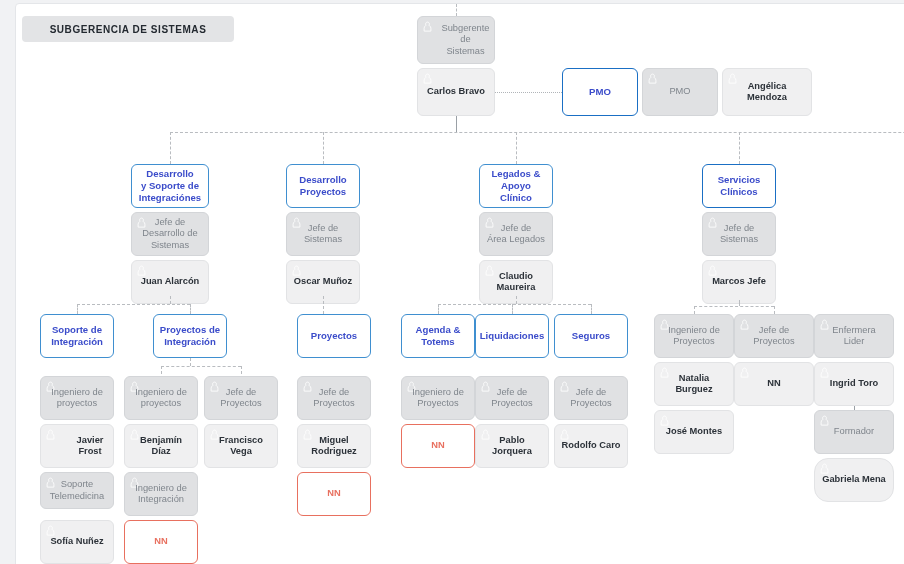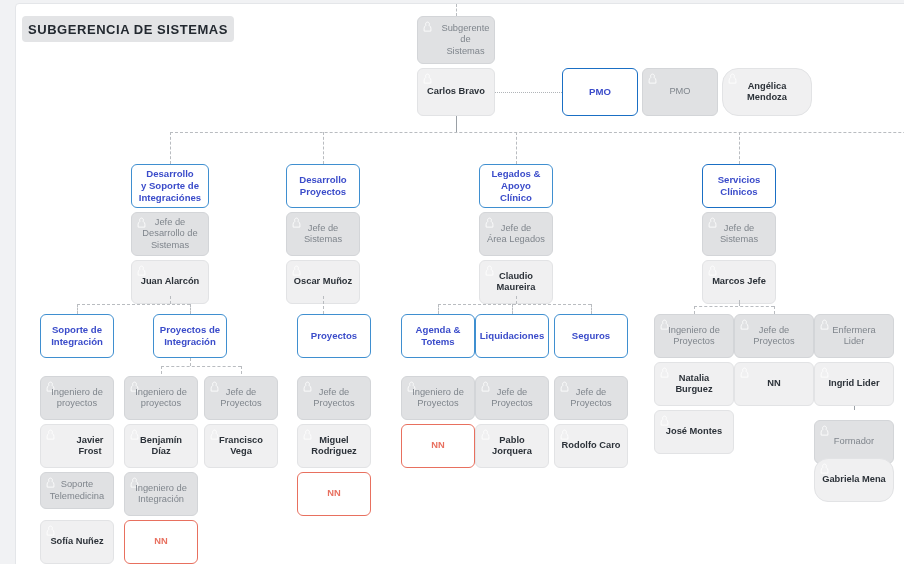--- a/index.html
+++ b/index.html
@@ -18,21 +18,21 @@
     overflow:visible;
   }
   
   .header-badge{
     position:absolute;left:6px;top:12px;
     width:212px;height:26px;
     background:#e3e4e6;border-radius:4px;
     display:flex;align-items:center;justify-content:center;
   }
   .header-badge span{
-    font-size:13px;font-weight:bold;color:#232930;letter-spacing:.55px;
+    font-size:10px;font-weight:bold;color:#232930;letter-spacing:.55px;
   }
   
   .node{
     position:absolute;box-sizing:border-box;
     border-radius:6px;
     display:flex;align-items:center;justify-content:center;
     text-align:center;
   }
   .node .label{
     display:block;line-height:1.22;padding:0 5px;
@@ -103,21 +103,21 @@
         <span class="label">PMO</span>
       </div>
       <div class="node n-role" style="left: 626px; top: 64px; width: 76px; height: 48px;">
         <span class="pico">
           <svg viewBox="0 0 9 11">
             <path d="M4.5 1.1c1.05 0 1.9.85 1.9 1.9 0 .5-.2.96-.5 1.3l.55.35c.9.55 1.45 1.5 1.45 2.55v2.9H1.1V7.2c0-1.05.55-2 1.45-2.55l.55-.35a1.88 1.88 0 0 1-.5-1.3c0-1.05.85-1.9 1.9-1.9z" fill="none" stroke="#ffffff" stroke-width="1"></path>
           </svg>
         </span>
         <span class="label">PMO</span>
       </div>
-      <div class="node n-person" style="left: 706px; top: 64px; width: 90px; height: 48px; border-radius: 16px;">
+      <div class="node n-person" style="left: 706px; top: 64px; width: 90px; height: 48px;">
         <span class="pico">
           <svg viewBox="0 0 9 11">
             <path d="M4.5 1.1c1.05 0 1.9.85 1.9 1.9 0 .5-.2.96-.5 1.3l.55.35c.9.55 1.45 1.5 1.45 2.55v2.9H1.1V7.2c0-1.05.55-2 1.45-2.55l.55-.35a1.88 1.88 0 0 1-.5-1.3c0-1.05.85-1.9 1.9-1.9z" fill="none" stroke="#ffffff" stroke-width="1"></path>
           </svg>
         </span>
         <span class="label">Angélica Mendoza</span>
       </div>
       <div class="ln h-dot" style="left: 479px; top: 88px; width: 67px; height: 0px;"></div>
       <div class="ln v-solid" style="left: 440px; top: 112px; width: 0px; height: 16px;"></div>
       <div class="ln h-dash" style="left: 154px; top: 128px; width: 846px; height: 0px;"></div>
@@ -425,24 +425,24 @@
           </svg>
         </span>
         <span class="label">Enfermera<br>Lider</span>
       </div>
       <div class="node n-person" style="left: 798px; top: 358px; width: 80px; height: 44px;">
         <span class="pico">
           <svg viewBox="0 0 9 11">
             <path d="M4.5 1.1c1.05 0 1.9.85 1.9 1.9 0 .5-.2.96-.5 1.3l.55.35c.9.55 1.45 1.5 1.45 2.55v2.9H1.1V7.2c0-1.05.55-2 1.45-2.55l.55-.35a1.88 1.88 0 0 1-.5-1.3c0-1.05.85-1.9 1.9-1.9z" fill="none" stroke="#ffffff" stroke-width="1"></path>
           </svg>
         </span>
-        <span class="label">Ingrid Lider</span>
+        <span class="label">Ingrid Toro</span>
       </div>
       <div class="ln v-solid" style="left: 838px; top: 402px; width: 0px; height: 4px;"></div>
-      <div class="node n-role" style="left: 798px; top: 406px; width: 80px; height: 44px; margin-top: 10px;">
+      <div class="node n-role" style="left: 798px; top: 406px; width: 80px; height: 44px;">
         <span class="pico">
           <svg viewBox="0 0 9 11">
             <path d="M4.5 1.1c1.05 0 1.9.85 1.9 1.9 0 .5-.2.96-.5 1.3l.55.35c.9.55 1.45 1.5 1.45 2.55v2.9H1.1V7.2c0-1.05.55-2 1.45-2.55l.55-.35a1.88 1.88 0 0 1-.5-1.3c0-1.05.85-1.9 1.9-1.9z" fill="none" stroke="#ffffff" stroke-width="1"></path>
           </svg>
         </span>
         <span class="label">Formador</span>
       </div>
       <div class="node n-person" style="left: 798px; top: 454px; width: 80px; height: 44px; border-radius: 14px;">
         <span class="pico">
           <svg viewBox="0 0 9 11">

